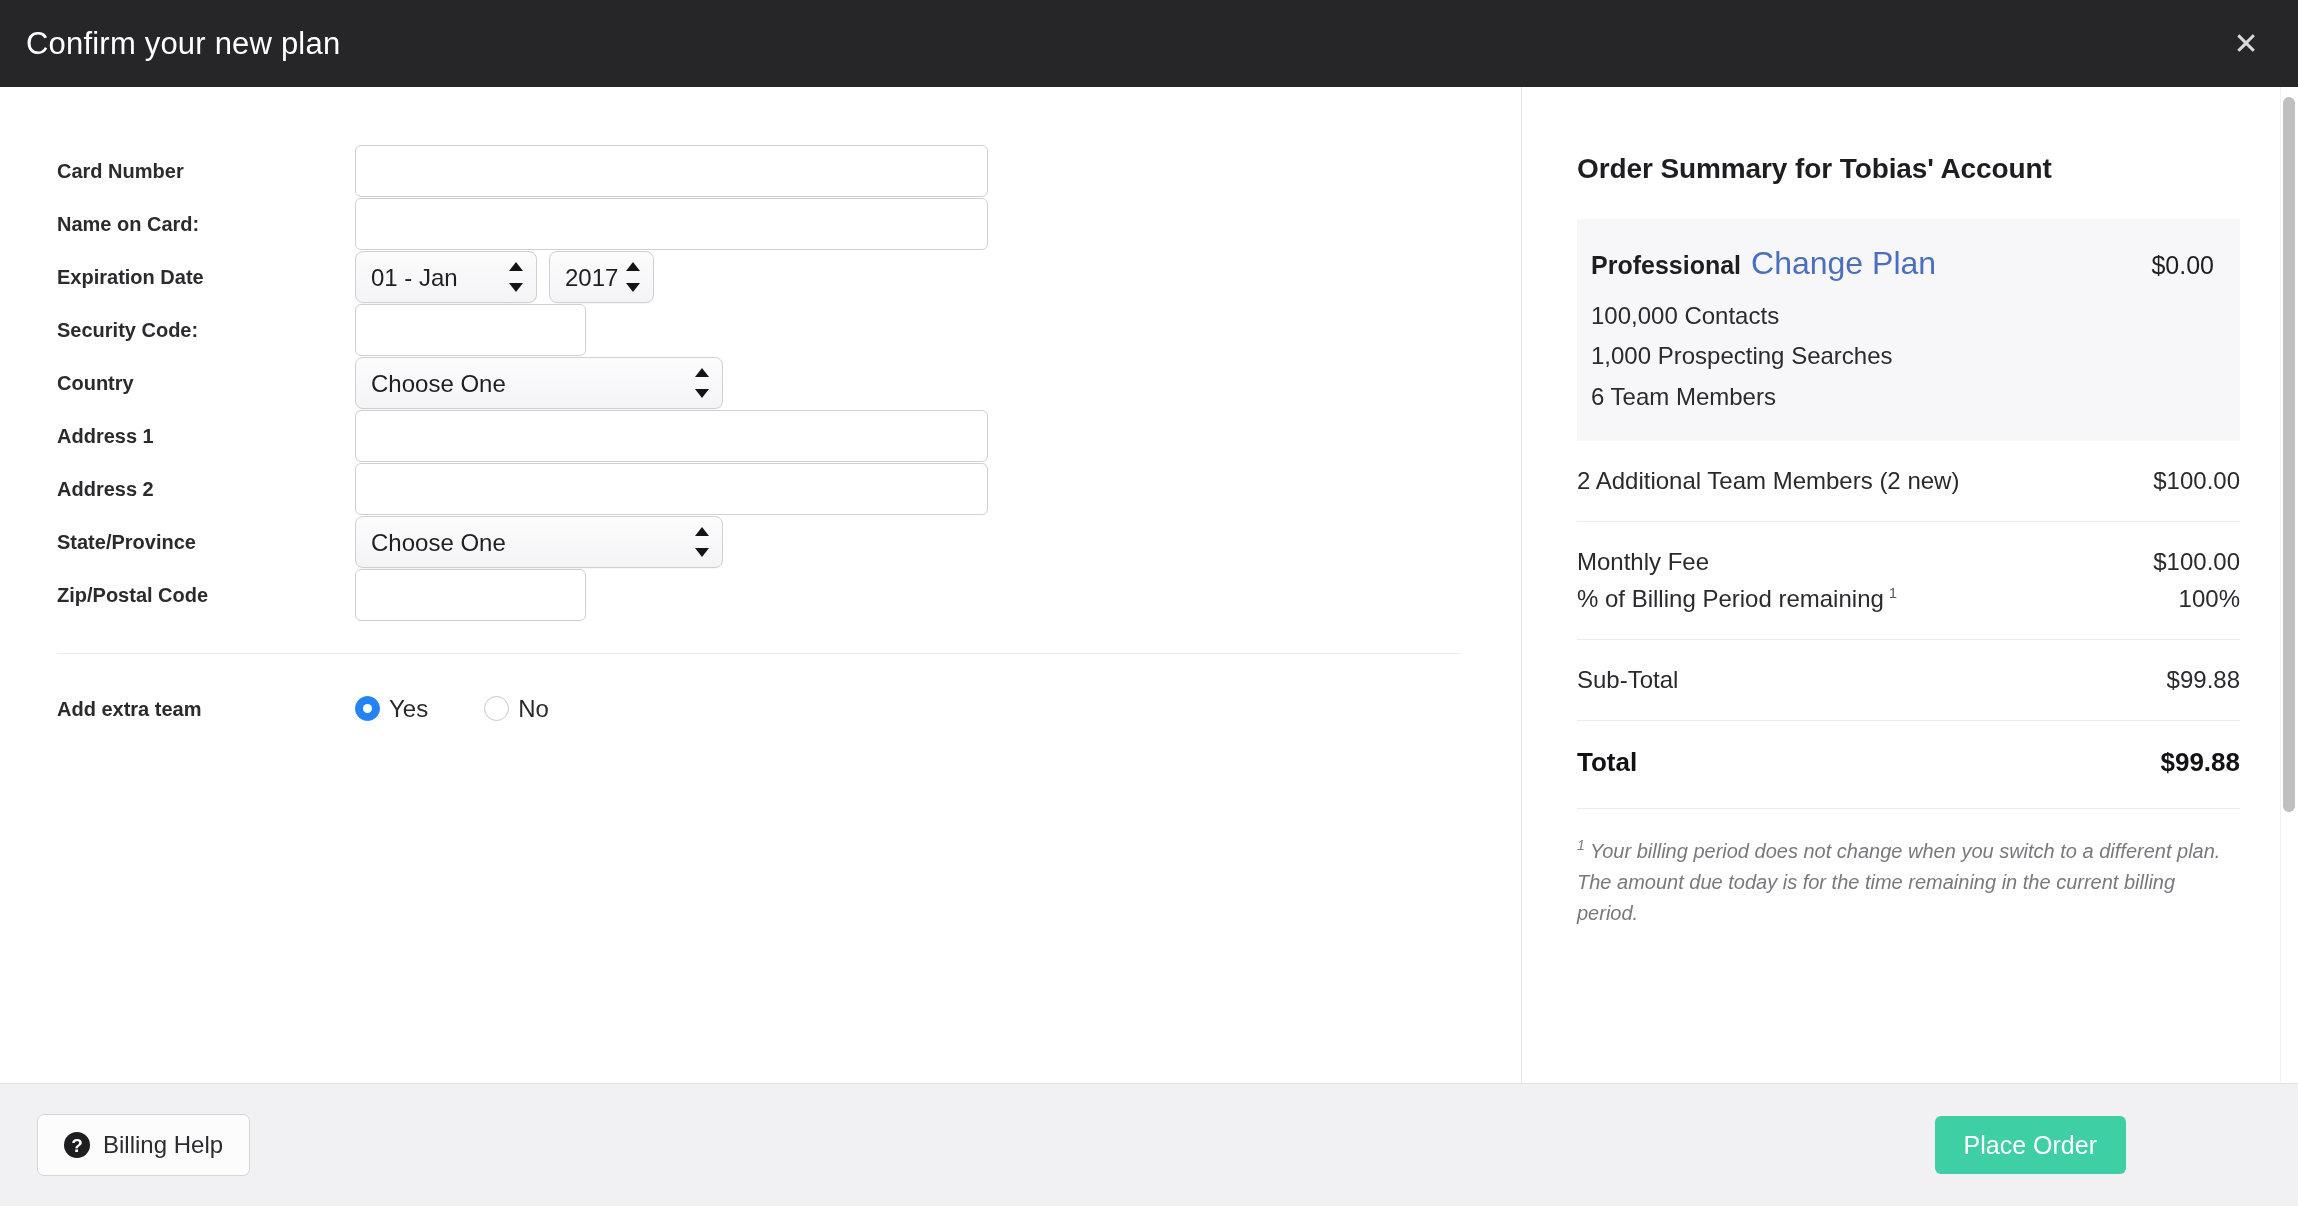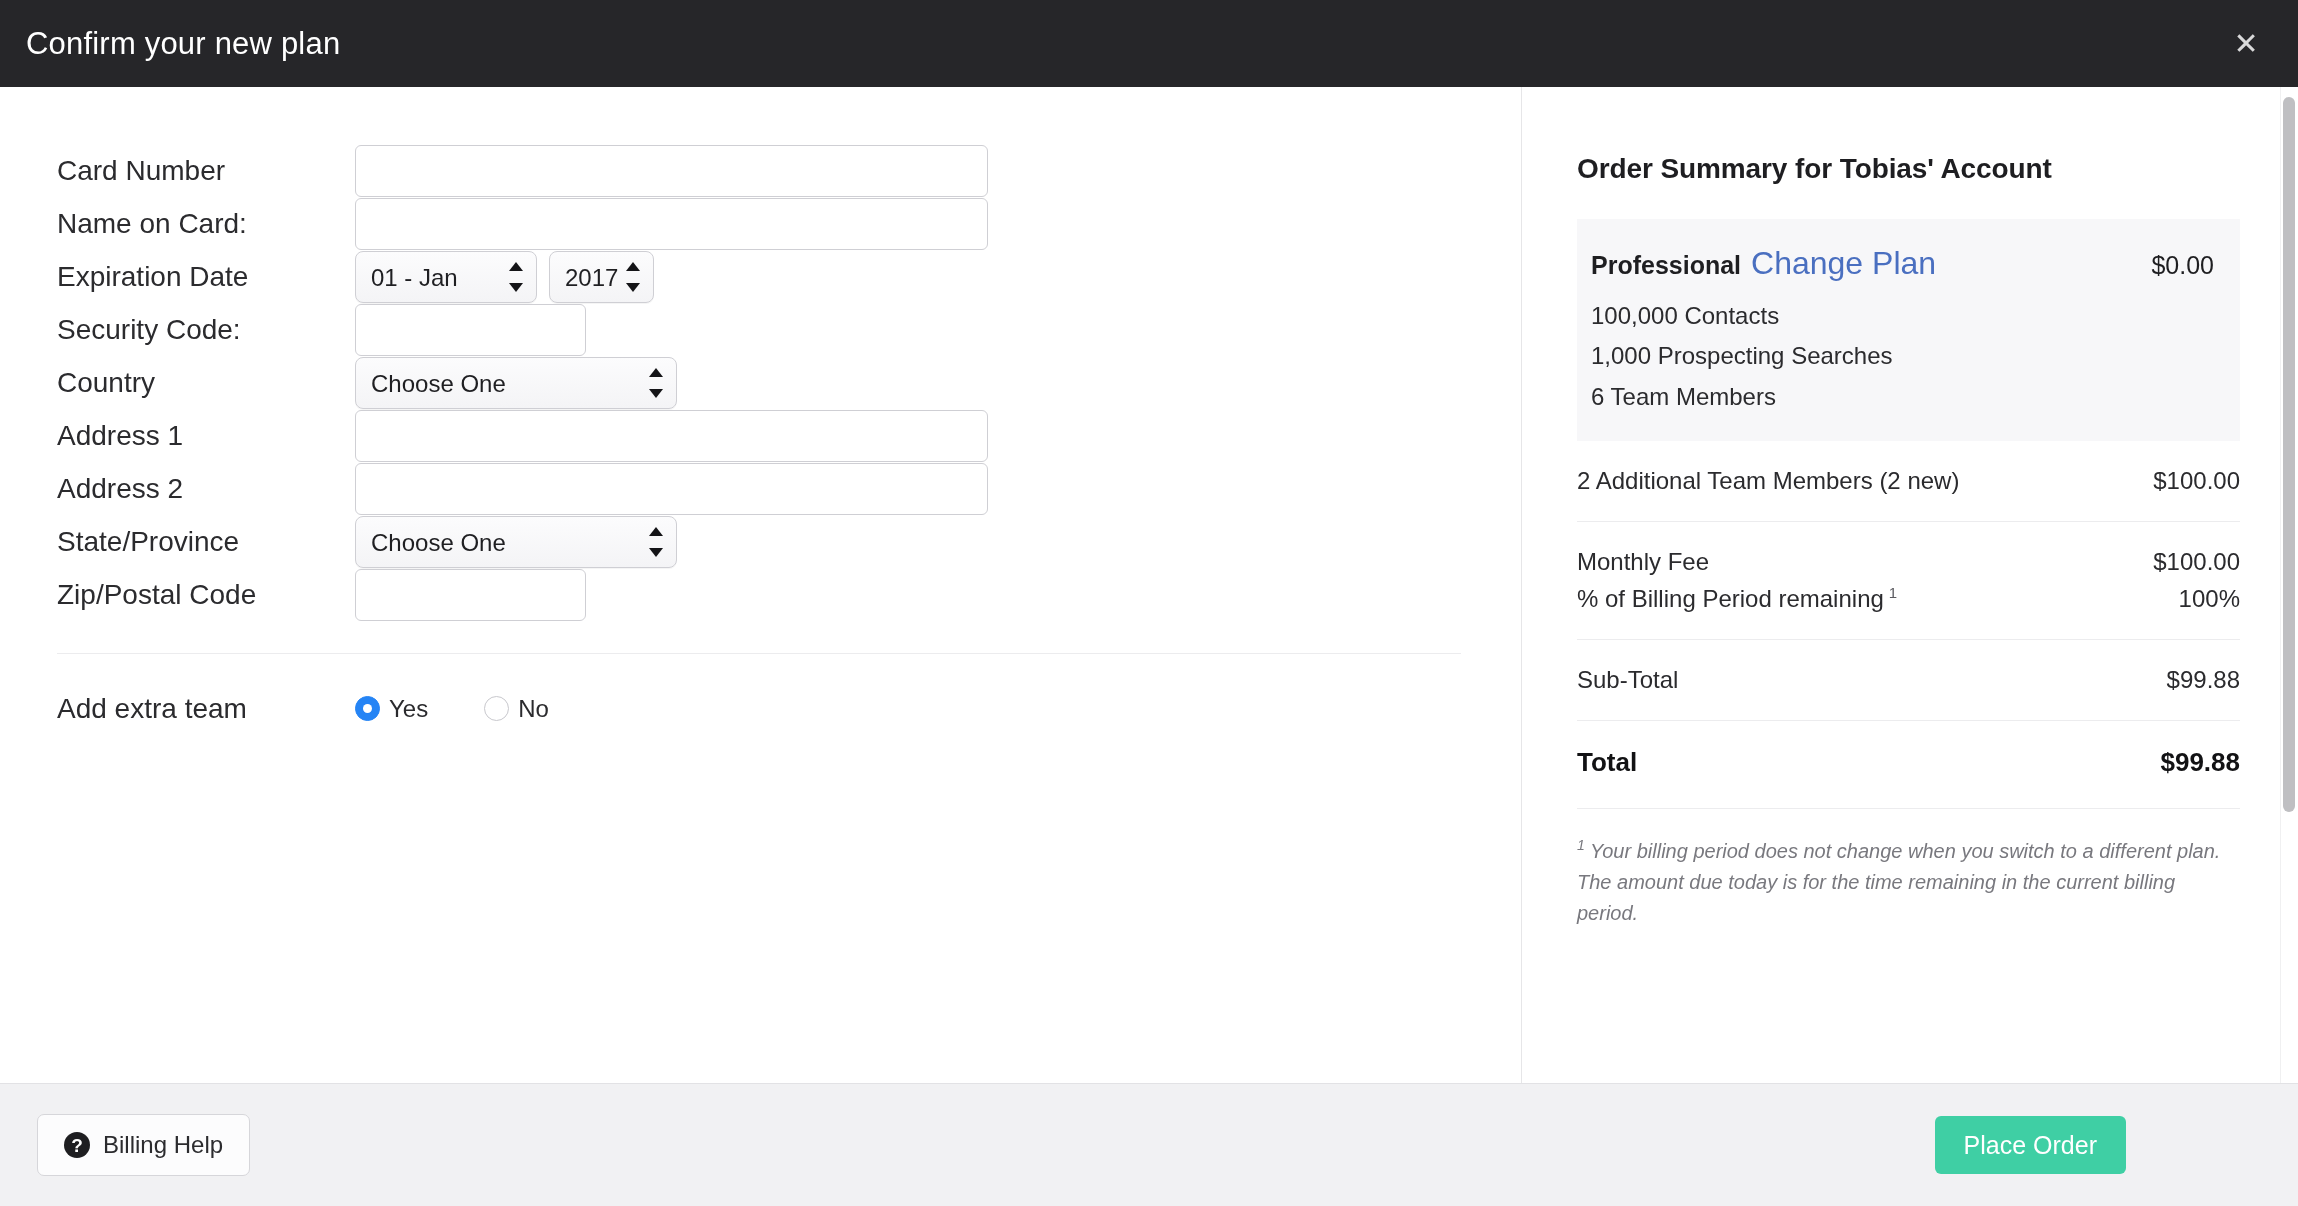--- a/index.html
+++ b/index.html
@@ -72,23 +72,24 @@
     display: flex;
     align-items: center;
     min-height: 53px;
     padding-left: 57px;
   }
   .form-row + .form-row { margin-top: 0; }
 
   .form-label {
     width: 298px;
     min-width: 298px;
-    font-size: 28px;
+    font-size: 20px;
     color: #2b2b2e;
     line-height: 1.2;
+    font-weight: bold;
   }
 
   .text-input {
     height: 52px;
     width: 633px;
     border: 1px solid #cfcfd4;
     border-radius: 6px;
     background: #ffffff;
     font-family: "Liberation Sans", sans-serif;
     font-size: 23px;
@@ -134,21 +135,21 @@
     display: block;
     width: 0; height: 0;
     border-left: 7px solid transparent;
     border-right: 7px solid transparent;
   }
   .sel .arrows i.up   { border-bottom: 9px solid #141417; }
   .sel .arrows i.down { border-top: 9px solid #141417; }
 
   .sel.w-month { width: 182px; }
   .sel.w-year  { width: 105px; margin-left: 12px; }
-  .sel.w-wide  { width: 322px; }
+  .sel.w-wide  { width: 368px; }
 
   .row-inline { display: flex; align-items: center; }
 
   .divider {
     height: 1px;
     background: #ececee;
     margin: 32px 57px 0 57px;
     width: 1404px;
   }
 

